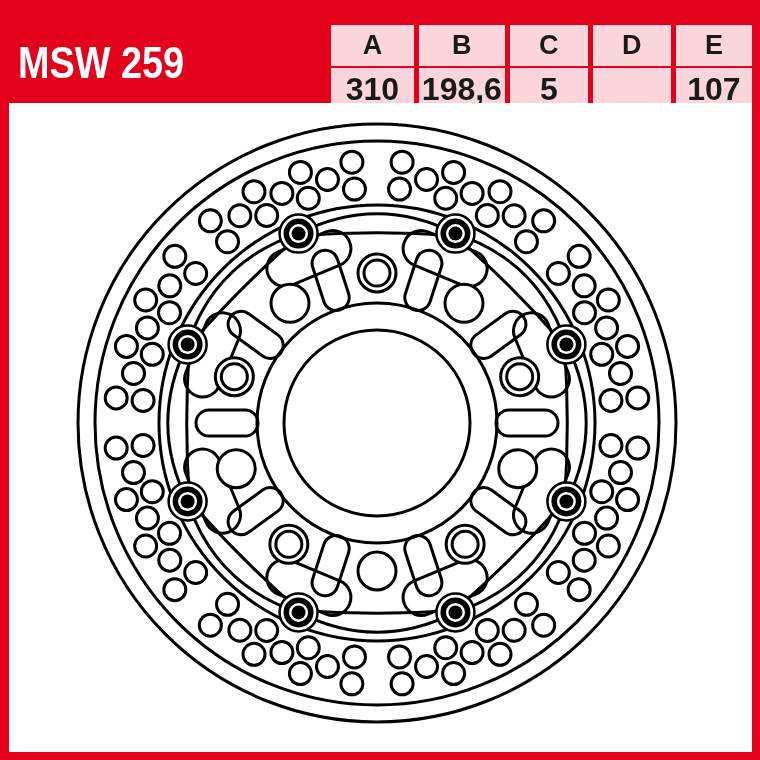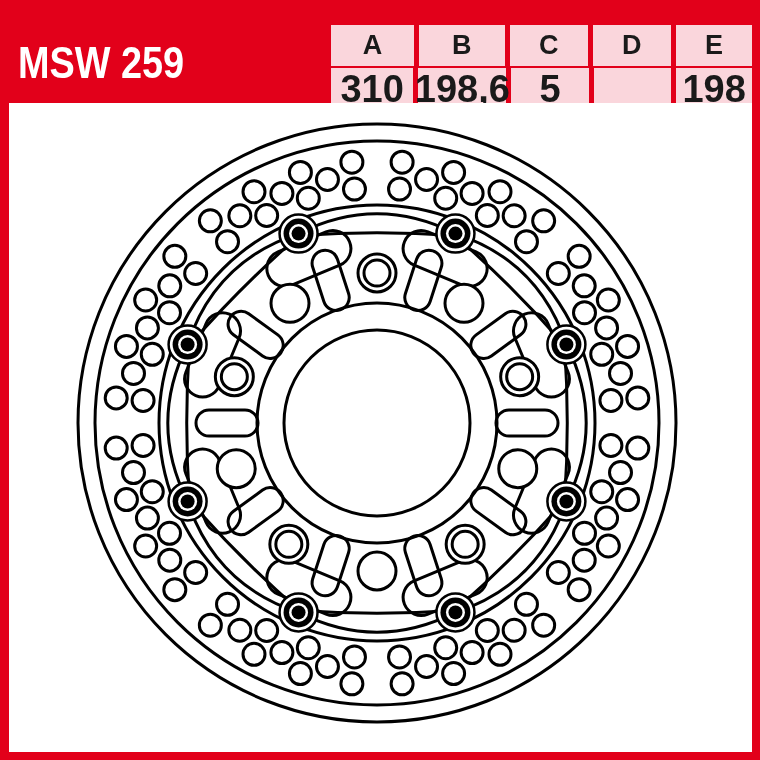--- a/index.html
+++ b/index.html
@@ -65,21 +65,21 @@
     font-weight:bold;
     white-space:nowrap;
   }
   .cell + .cell{margin-left:5px;}
   .cell.c-a{width:85px;}
   .cell.c-b{width:88px;}
   .cell.c-c{width:80px;}
   .cell.c-d{width:80px;}
   .cell.c-e{width:78px;}
   .spec-row.head .cell{font-size:27px;}
-  .spec-row.vals .cell{font-size:38px;}
+  .spec-row.vals .cell{font-size:32px;}
 
   
   #frame{
     position:absolute;
     left:9px;top:103px;
     width:743px;height:649px;
     background:#ffffff;
     box-sizing:border-box;
   }
   #disc-svg{
@@ -103,21 +103,21 @@
         <div class="cell c-c">C</div>
         <div class="cell c-d">D</div>
         <div class="cell c-e">E</div>
       </div>
       <div class="divider"></div>
       <div class="spec-row vals">
         <div class="cell c-a">310</div>
         <div class="cell c-b">198,6</div>
         <div class="cell c-c">5</div>
         <div class="cell c-d"></div>
-        <div class="cell c-e">198</div>
+        <div class="cell c-e">107</div>
       </div>
     </div>
   </div>
 
   <div id="frame">
     <svg id="disc-svg" viewBox="0 0 743 649" xmlns="http://www.w3.org/2000/svg">
       <g id="disc-group" fill="none" stroke="#000000" stroke-width="3">
           <circle cx="368" cy="320" r="299" stroke-width="3" fill="none"></circle>
           <circle cx="368" cy="320" r="282" stroke-width="3" fill="none"></circle>
           <circle cx="368" cy="320" r="218" stroke-width="3" fill="none"></circle>

